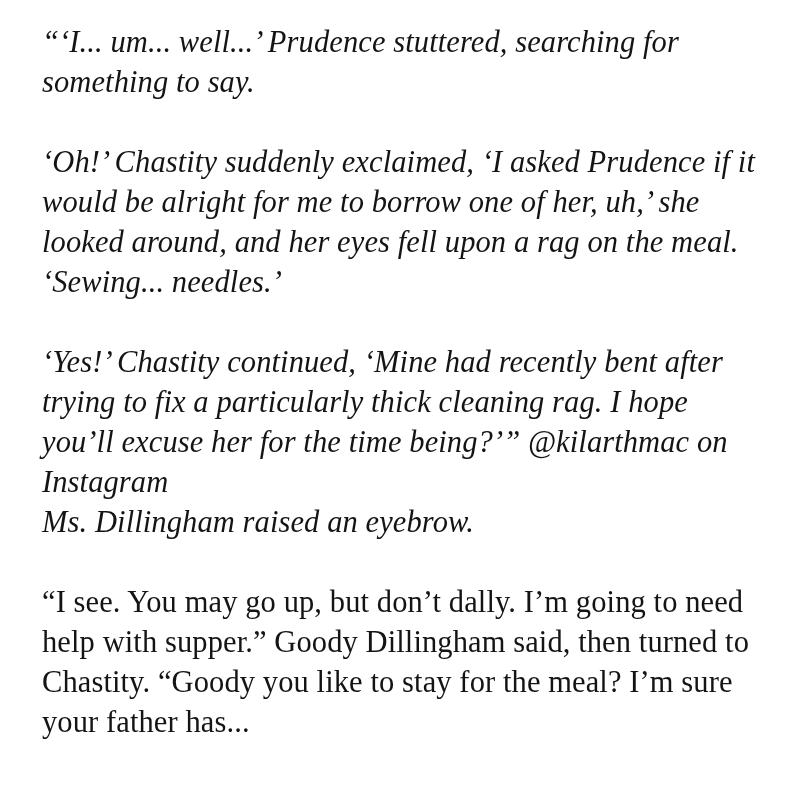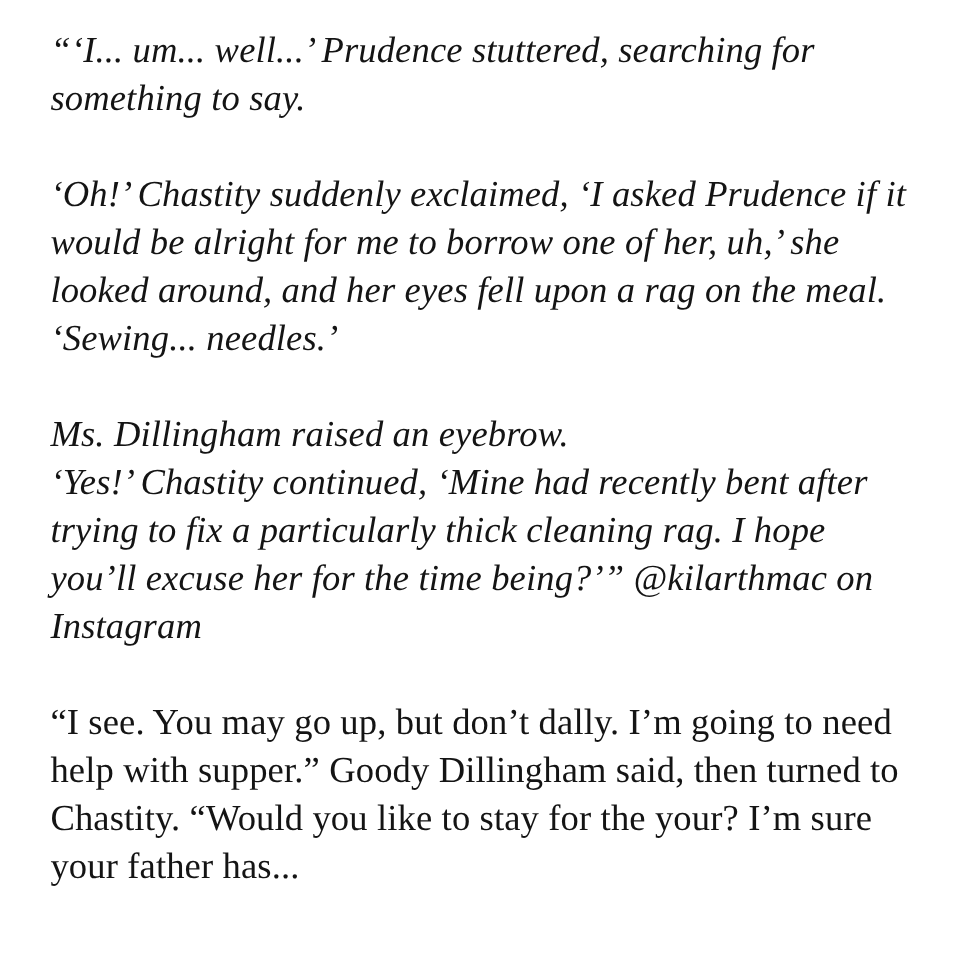--- a/index.html
+++ b/index.html
@@ -43,21 +43,21 @@
 <div class="page">
 
   <p class="block italic">“‘I... um... well...’ Prudence stuttered, searching for something to say.</p>
 
   <div class="spacer"></div>
 
   <p class="block italic">‘Oh!’ Chastity suddenly exclaimed, ‘I asked Prudence if it would be alright for me to borrow one of her, uh,’ she looked around, and her eyes fell upon a rag on the meal. ‘Sewing... needles.’</p>
 
   <div class="spacer"></div>
 
+  <p class="block italic">‘Yes!’ Chastity continued, ‘Mine had recently bent after trying to fix a particularly thick cleaning rag. I hope you’ll excuse her for the time being?’” @kilarthmac on Instagram</p>
+
   <p class="block italic">Ms. Dillingham raised an eyebrow.</p>
-
-  <p class="block italic">‘Yes!’ Chastity continued, ‘Mine had recently bent after trying to fix a particularly thick cleaning rag. I hope you’ll excuse her for the time being?’” @kilarthmac on Instagram</p>
 
   <div class="spacer"></div>
 
-  <p class="block roman">“I see. You may go up, but don’t dally. I’m going to need help with supper.” Goody Dillingham said, then turned to Chastity. “Would you like to stay for the your? I’m sure your father has...</p>
+  <p class="block roman">“I see. You may go up, but don’t dally. I’m going to need help with supper.” Goody Dillingham said, then turned to Chastity. “Goody you like to stay for the meal? I’m sure your father has...</p>
 
 </div>
 
 </body></html>

